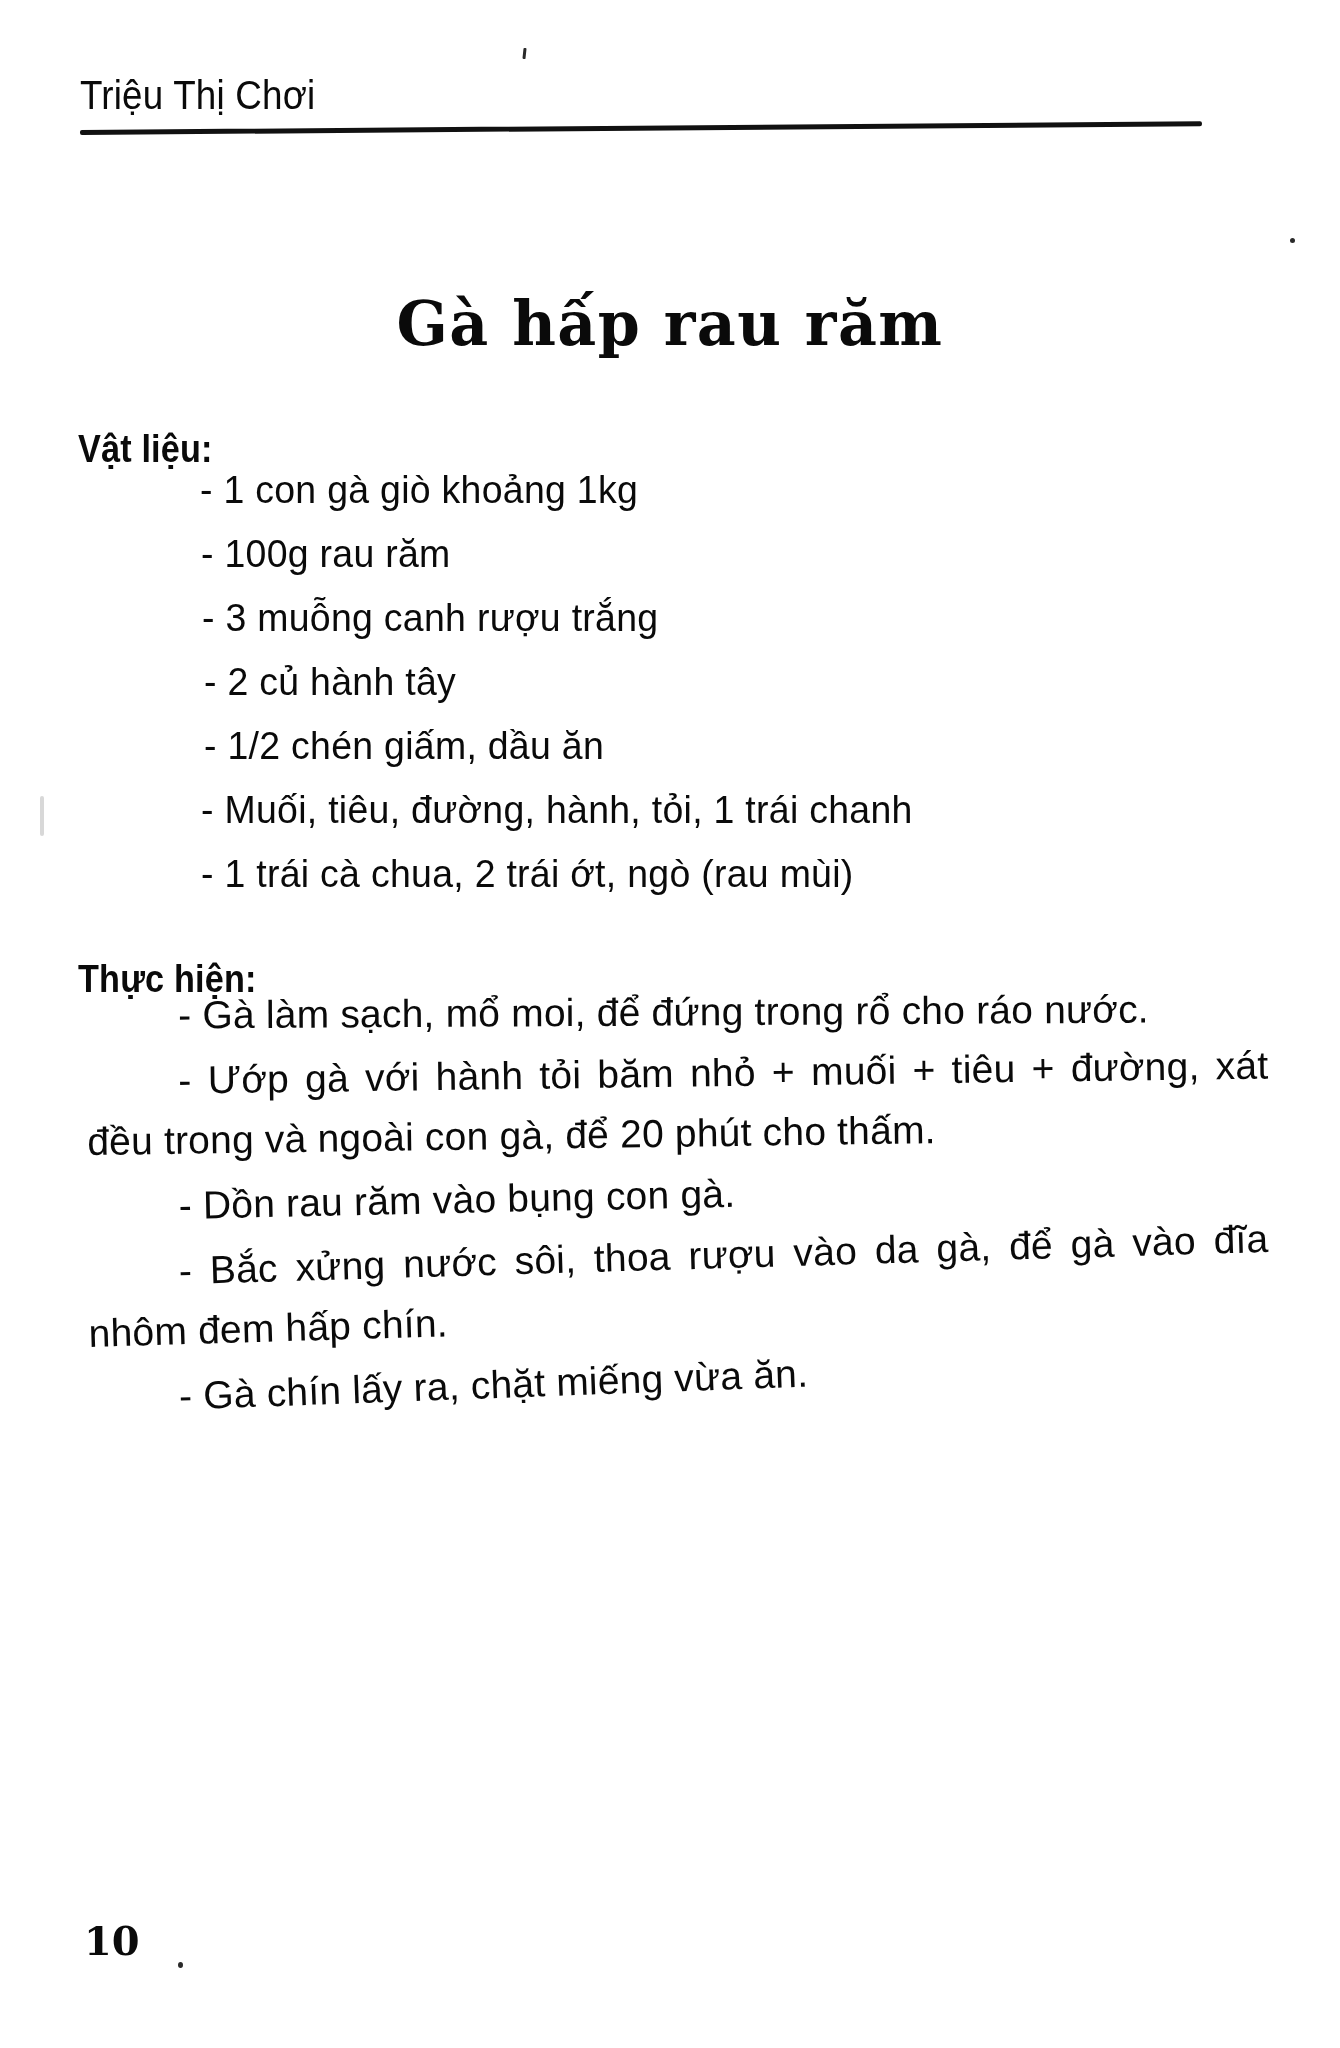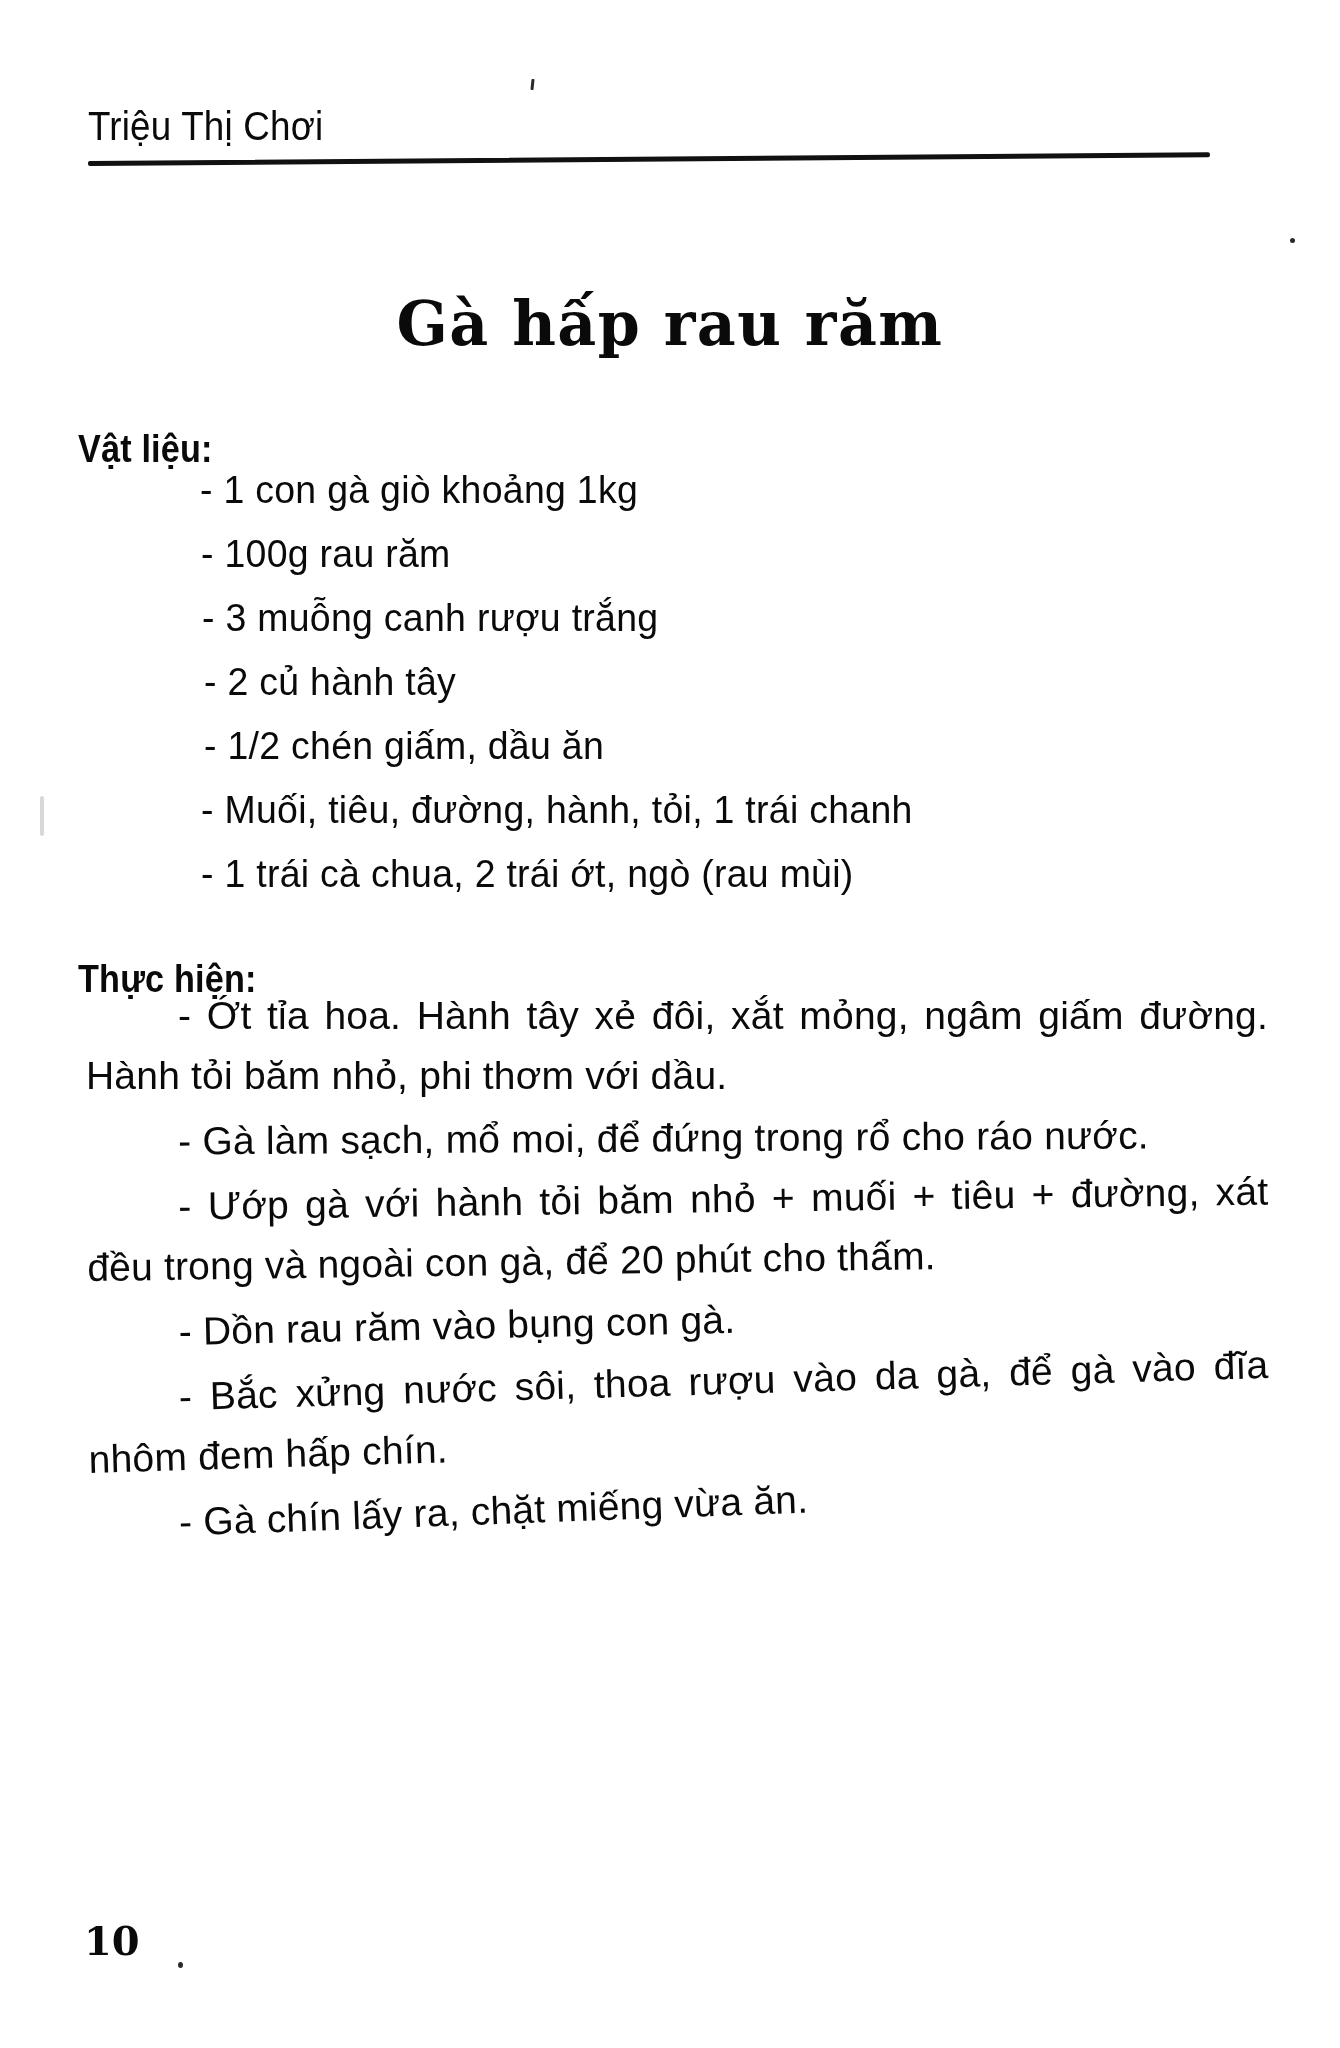--- a/index.html
+++ b/index.html
@@ -17,25 +17,24 @@
     background: #ffffff;
     overflow: hidden;
     font-family: "Liberation Sans", "DejaVu Sans", sans-serif;
     color: #0a0a0a;
     -webkit-font-smoothing: none;
   }
 
   
   .running-head {
     position: absolute;
-    left: 88px;
+    left: 80px;
     top: 72px;
     width: 1120px;
     height: 80px;
-    margin-top: 31px;
   }
   .running-head-name {
     position: absolute;
     left: 0;
     top: 0;
     font-size: 40px;
     line-height: 46px;
     letter-spacing: 0.2px;
     font-weight: 400;
     transform: scaleX(0.92);
@@ -171,21 +170,20 @@
     <li class="ingredient-item">- 3 muỗng canh rượu trắng</li>
     <li class="ingredient-item">- 2 củ hành tây</li>
     <li class="ingredient-item">- 1/2 chén giấm, dầu ăn</li>
     <li class="ingredient-item">- Muối, tiêu, đường, hành, tỏi, 1 trái chanh</li>
     <li class="ingredient-item">- 1 trái cà chua, 2 trái ớt, ngò (rau mùi)</li>
   </ul>
 
   <h2 class="section-heading" id="heading-thuc-hien">Thực hiện:</h2>
 
   <div class="steps">
-    <p class="step step-justify">- Ớt tỉa hoa. Hành tây xẻ đôi, xắt mỏng, ngâm giấm đường. Hành tỏi băm nhỏ, phi thơm với dầu.</p>
     <p class="step step-justify tilt-1">- Gà làm sạch, mổ moi, để đứng trong rổ cho ráo nước.</p>
     <p class="step step-justify tilt-2">- Ướp gà với hành tỏi băm nhỏ + muối + tiêu + đường, xát đều trong và ngoài con gà, để 20 phút cho thấm.</p>
     <p class="step tilt-3">- Dồn rau răm vào bụng con gà.</p>
     <p class="step step-justify tilt-4">- Bắc xửng nước sôi, thoa rượu vào da gà, để gà vào đĩa nhôm đem hấp chín.</p>
     <p class="step tilt-5">- Gà chín lấy ra, chặt miếng vừa ăn.</p>
   </div>
 
   <div class="folio">10</div>
 
   <div class="speck speck-b"></div>

